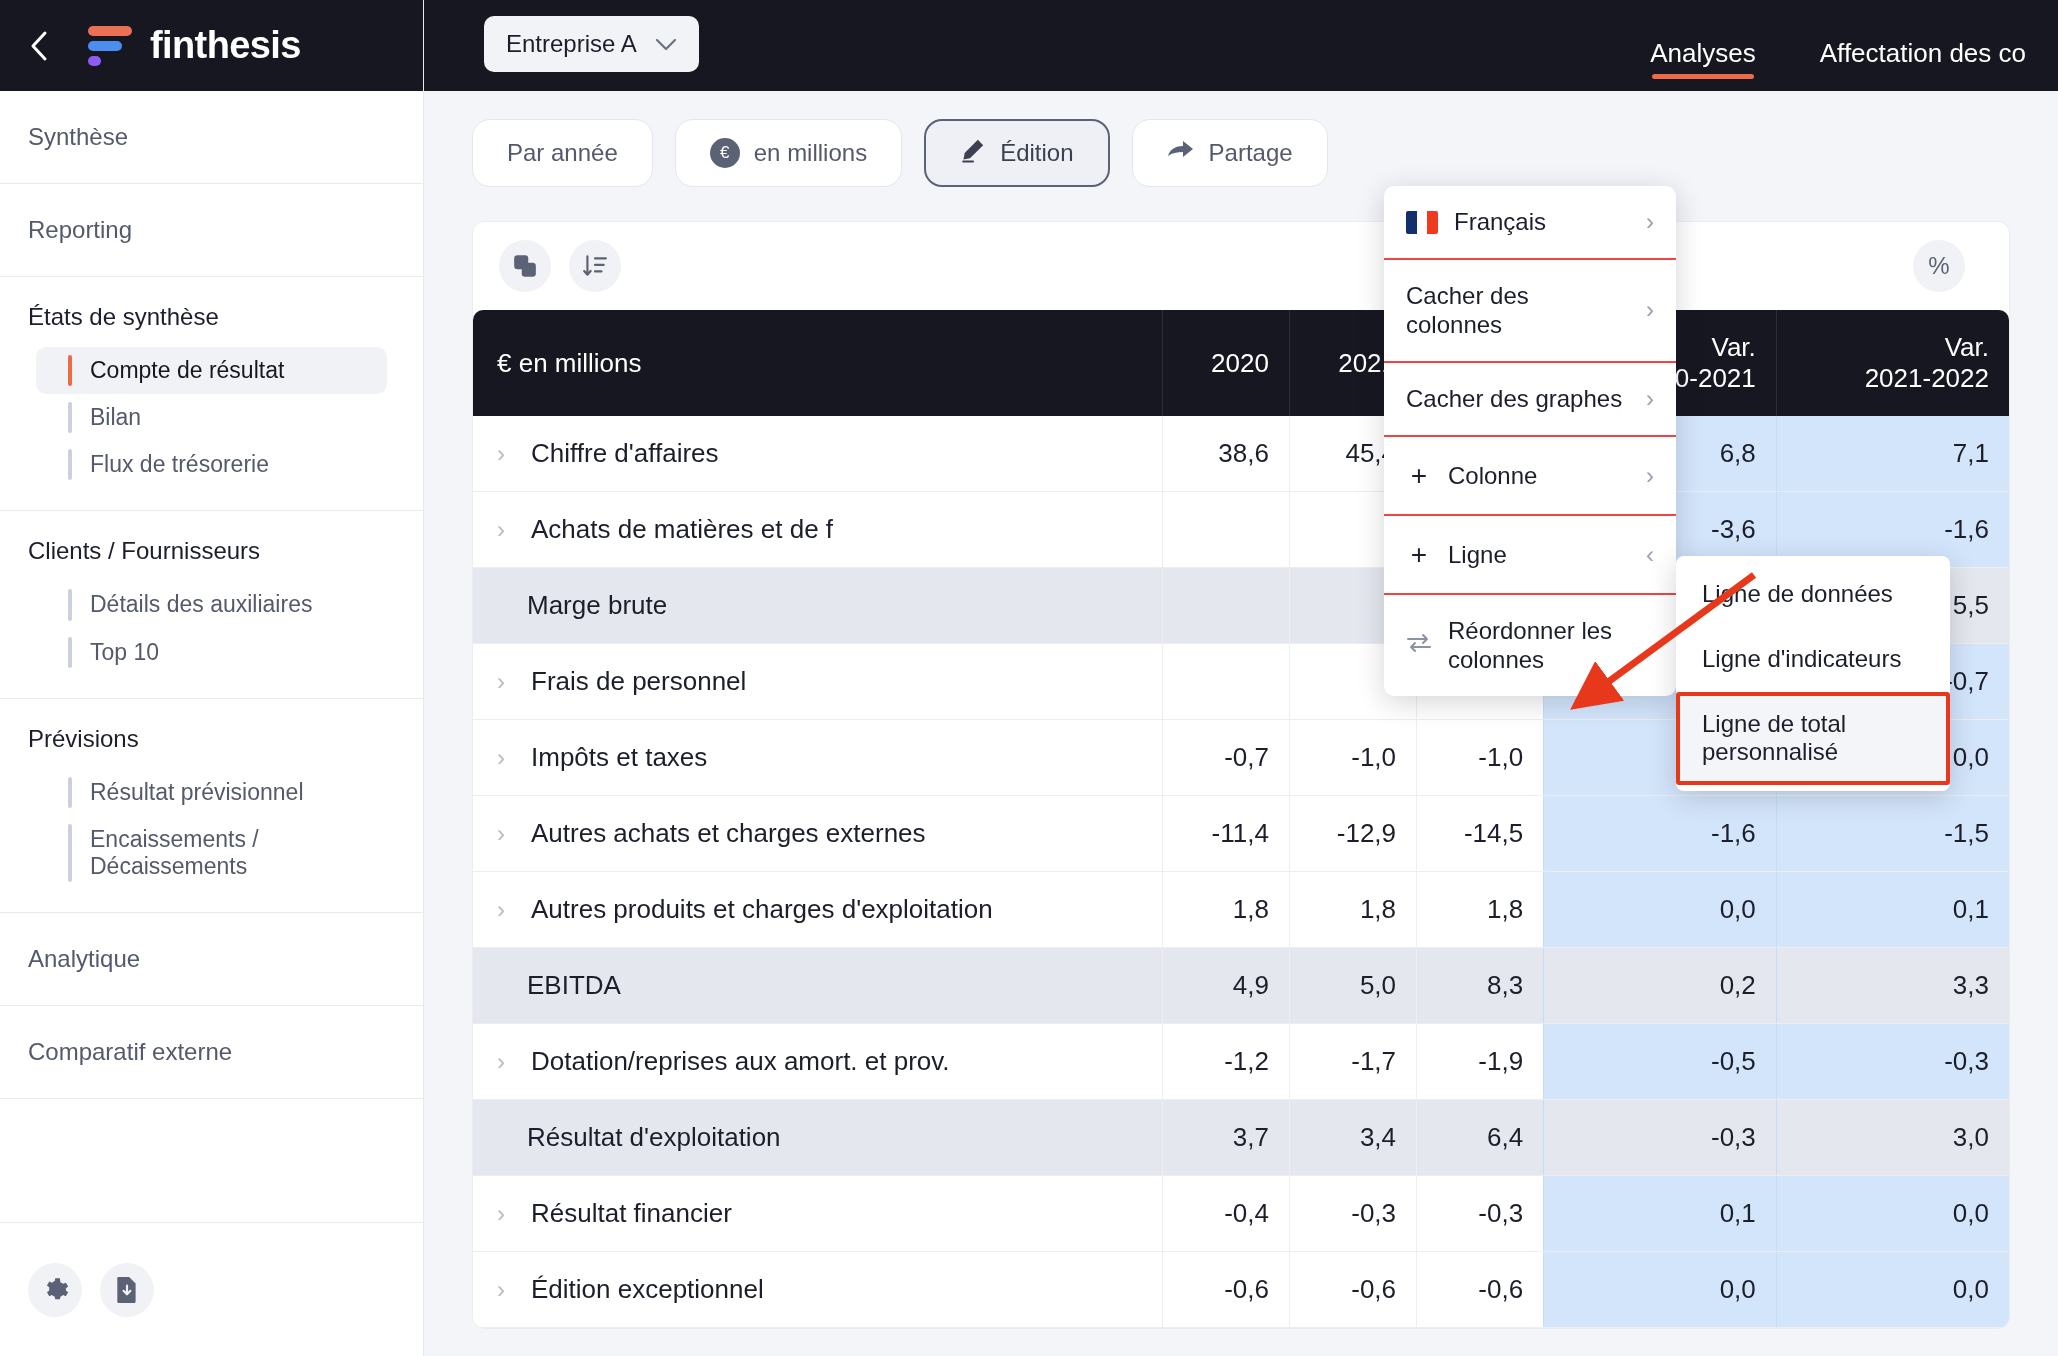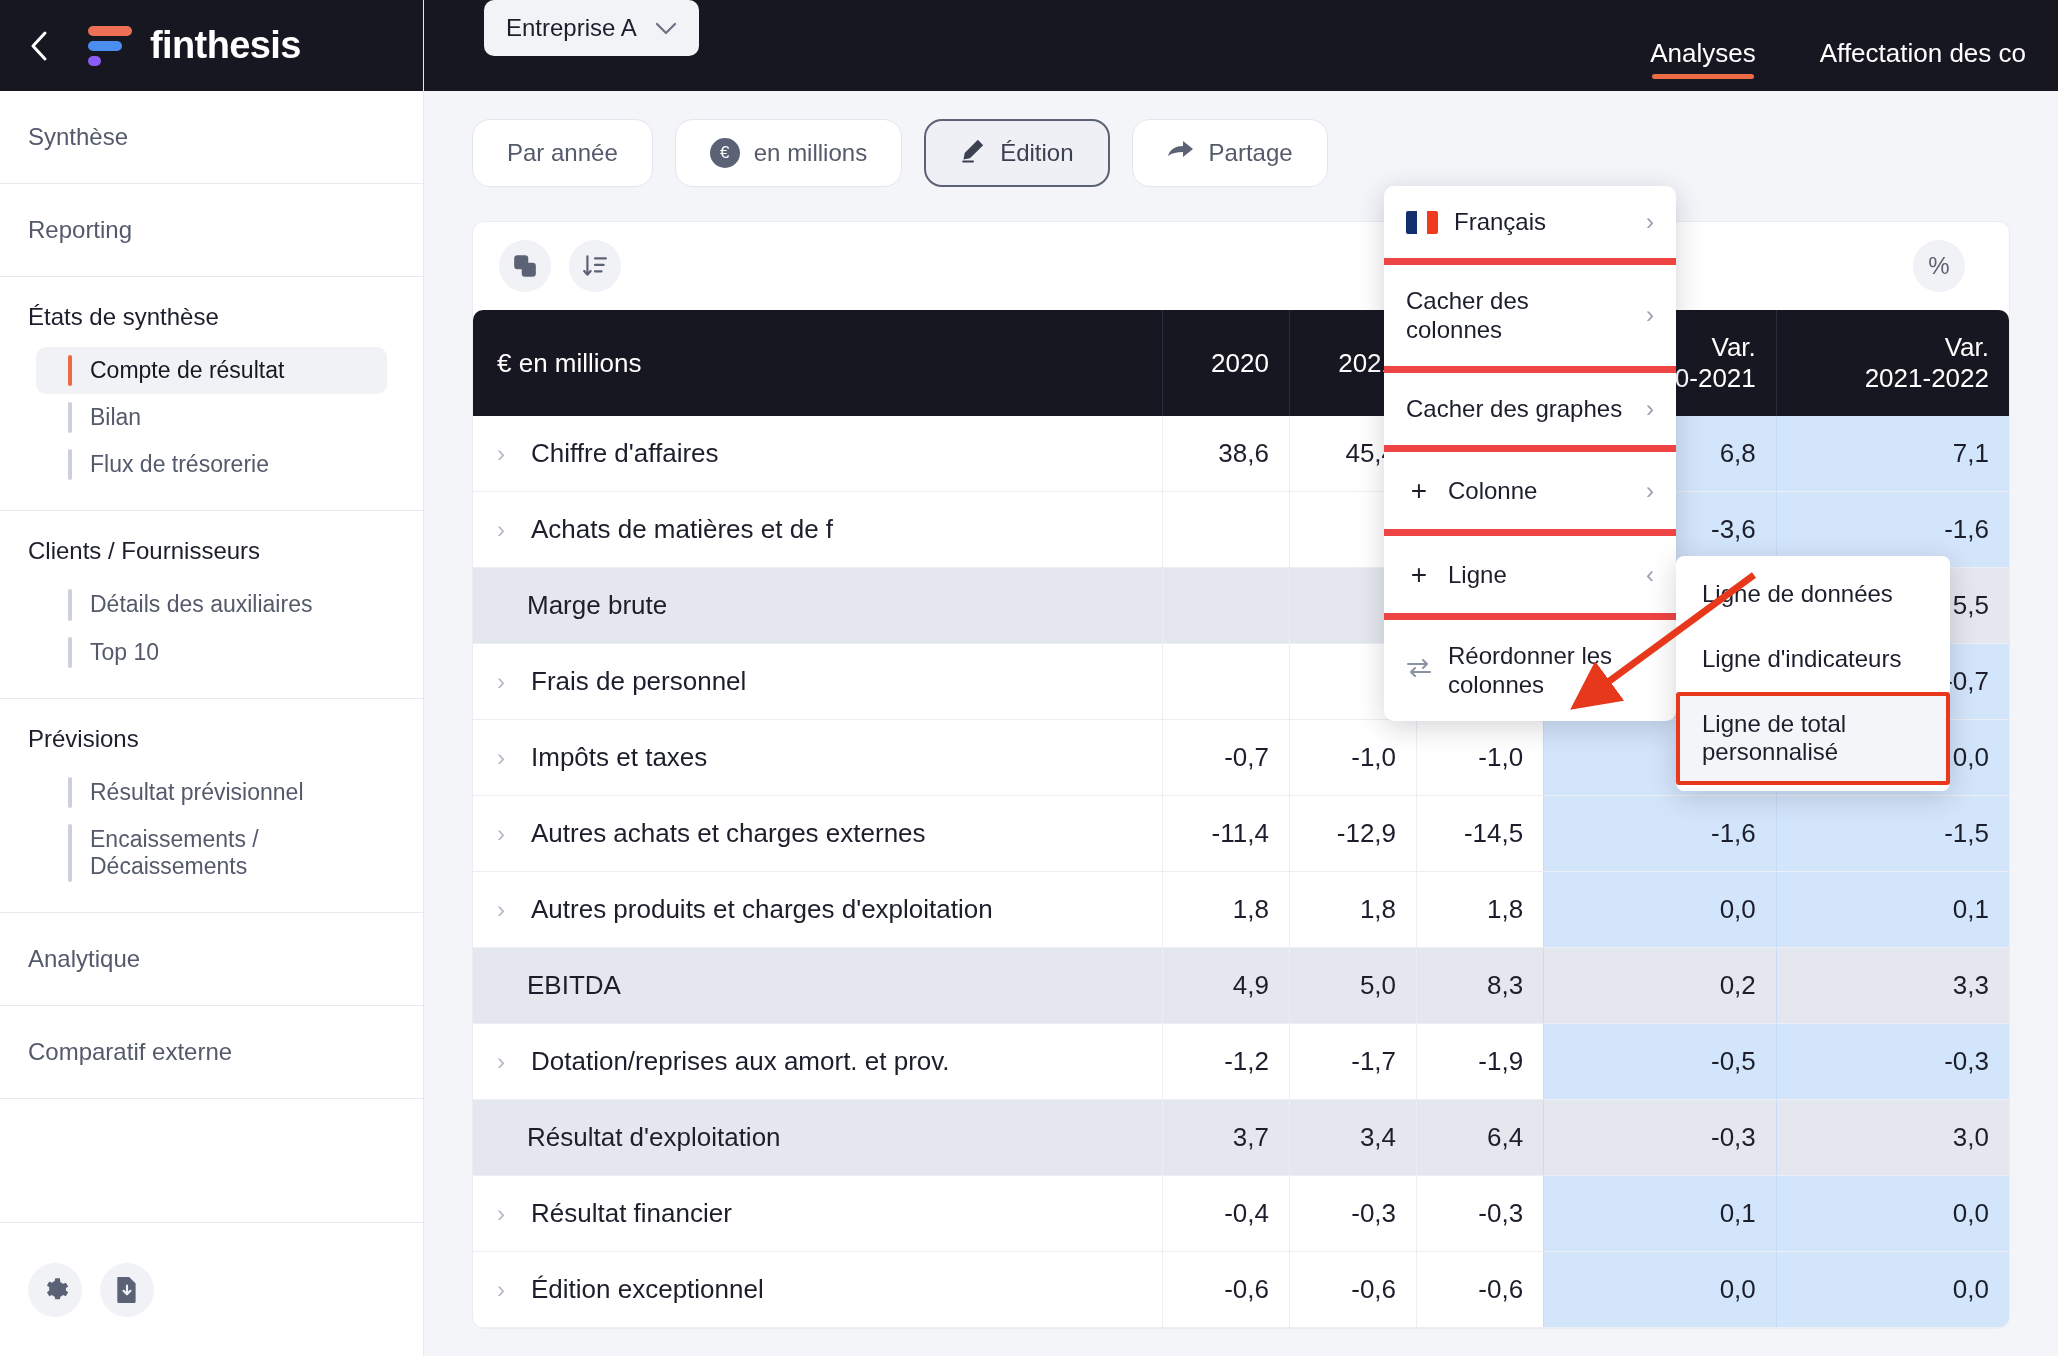--- a/index.html
+++ b/index.html
@@ -66,21 +66,21 @@
   }
   .round-btn {
     width: 54px; height: 54px; border-radius: 50%; background: #f1f2f6;
     display: flex; align-items: center; justify-content: center; color: #5c6275; cursor: pointer;
   }
 
   
   .main { flex: 1 1 auto; position: relative; background: #f4f5f9; height: 1356px; }
   .topbar {
     height: 91px; background: #171722;
-    display: flex; align-items: flex-start; padding: 0 0 4px 60px;
+    display: flex; align-items: center; padding: 0 0 4px 60px;
     position: relative;
   }
   .company-select {
     background: #f2f3f7; border-radius: 10px; padding: 14px 22px;
     display: flex; align-items: center; gap: 18px; cursor: pointer;
     font-size: 24px; color: #1c1f2b;
   }
   .topnav { position: absolute; right: 0; top: 8px; height: 91px; display: flex; align-items: stretch; }
   .topnav-item {
     color: #ffffff; font-size: 26px; display: flex; align-items: center;
@@ -147,21 +147,21 @@
   }
 
   
   .menu {
     position: absolute; left: 960px; top: 186px; width: 292px;
     background: #ffffff; border-radius: 10px; box-shadow: 0 6px 28px rgba(20,22,40,.18);
     z-index: 40; overflow: visible;
   }
   .menu-item {
     display: flex; align-items: center; padding: 22px 22px; gap: 16px;
-    font-size: 24px; color: #1c1f2b; border-bottom: 7px solid #ef4444; cursor: pointer;
+    font-size: 24px; color: #1c1f2b; border-bottom: 2px solid #ef4444; cursor: pointer;
     line-height: 1.18;
   }
   .menu-item:last-child { border-bottom: none; }
   .menu-item .mi-text { flex: 1 1 auto; }
   .menu-item .mi-chev { color: #9aa0b0; font-size: 24px; }
   .flag { width: 32px; height: 23px; display: flex; flex: 0 0 32px; border-radius: 2px; overflow: hidden; }
   .flag i { display: block; height: 100%; flex: 1 1 33.33%; }
   .flag .f1 { background: #12306d; } .flag .f2 { background: #ffffff; } .flag .f3 { background: #f03a20; }
   .plus { font-size: 28px; color: #1c1f2b; width: 26px; text-align: center; }
   .reorder-ico { color: #8b92a4; font-size: 26px; width: 26px; text-align: center; }

